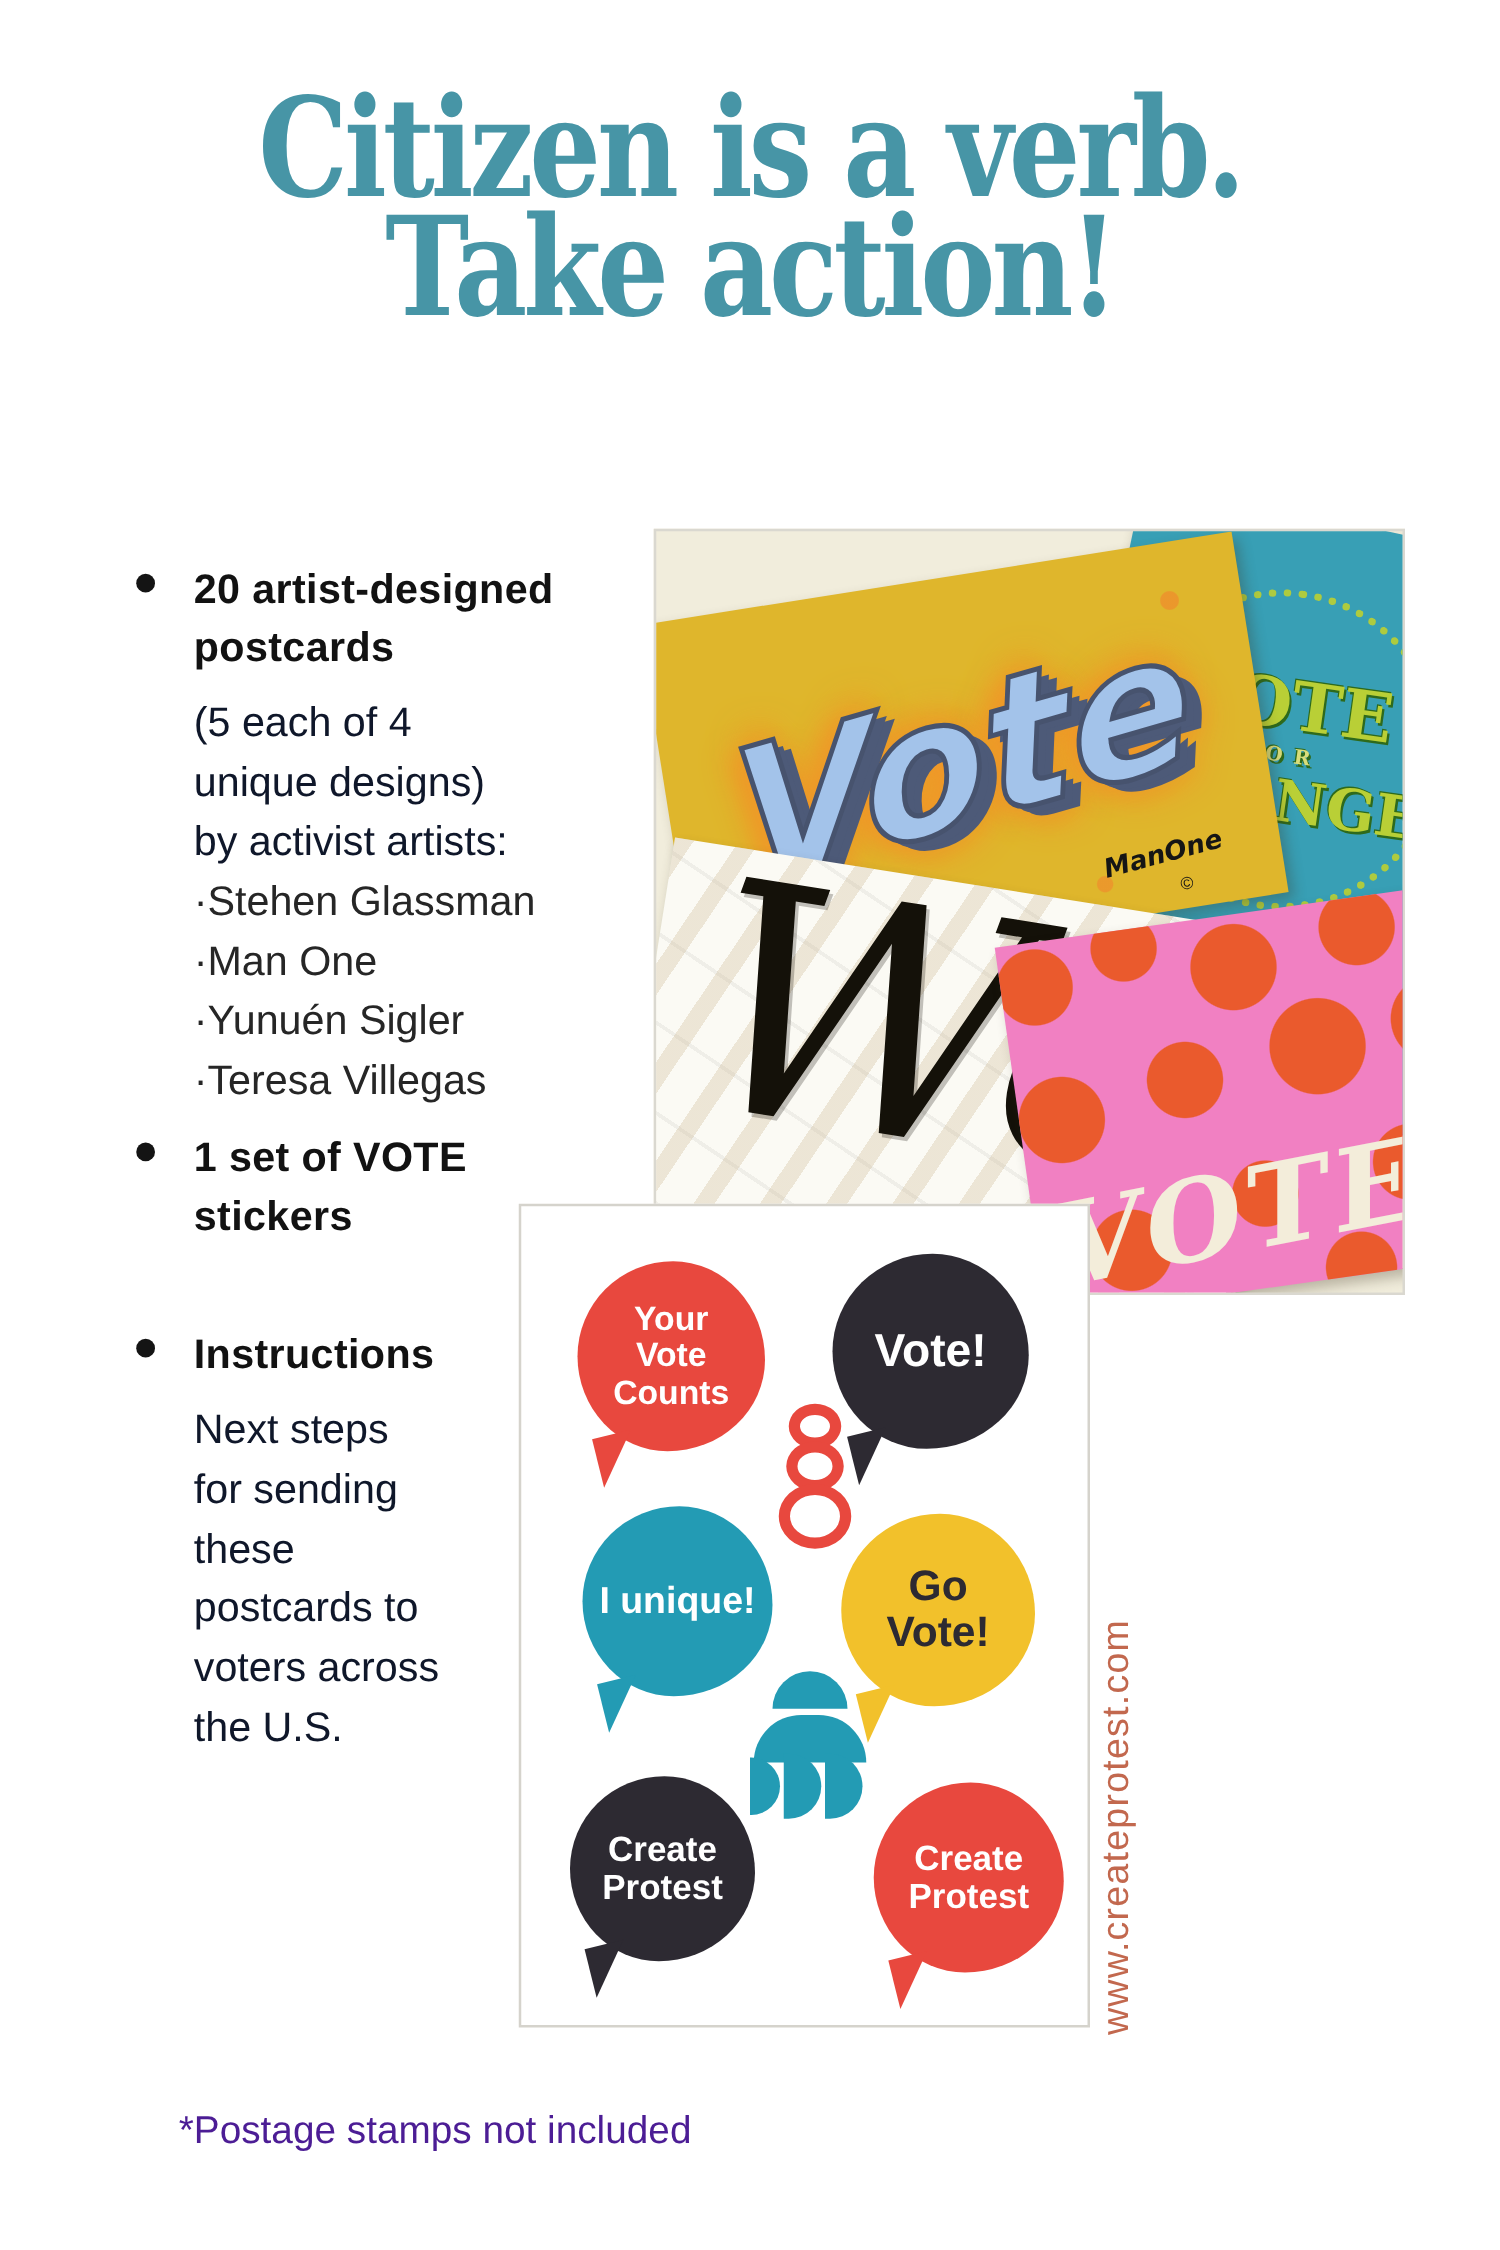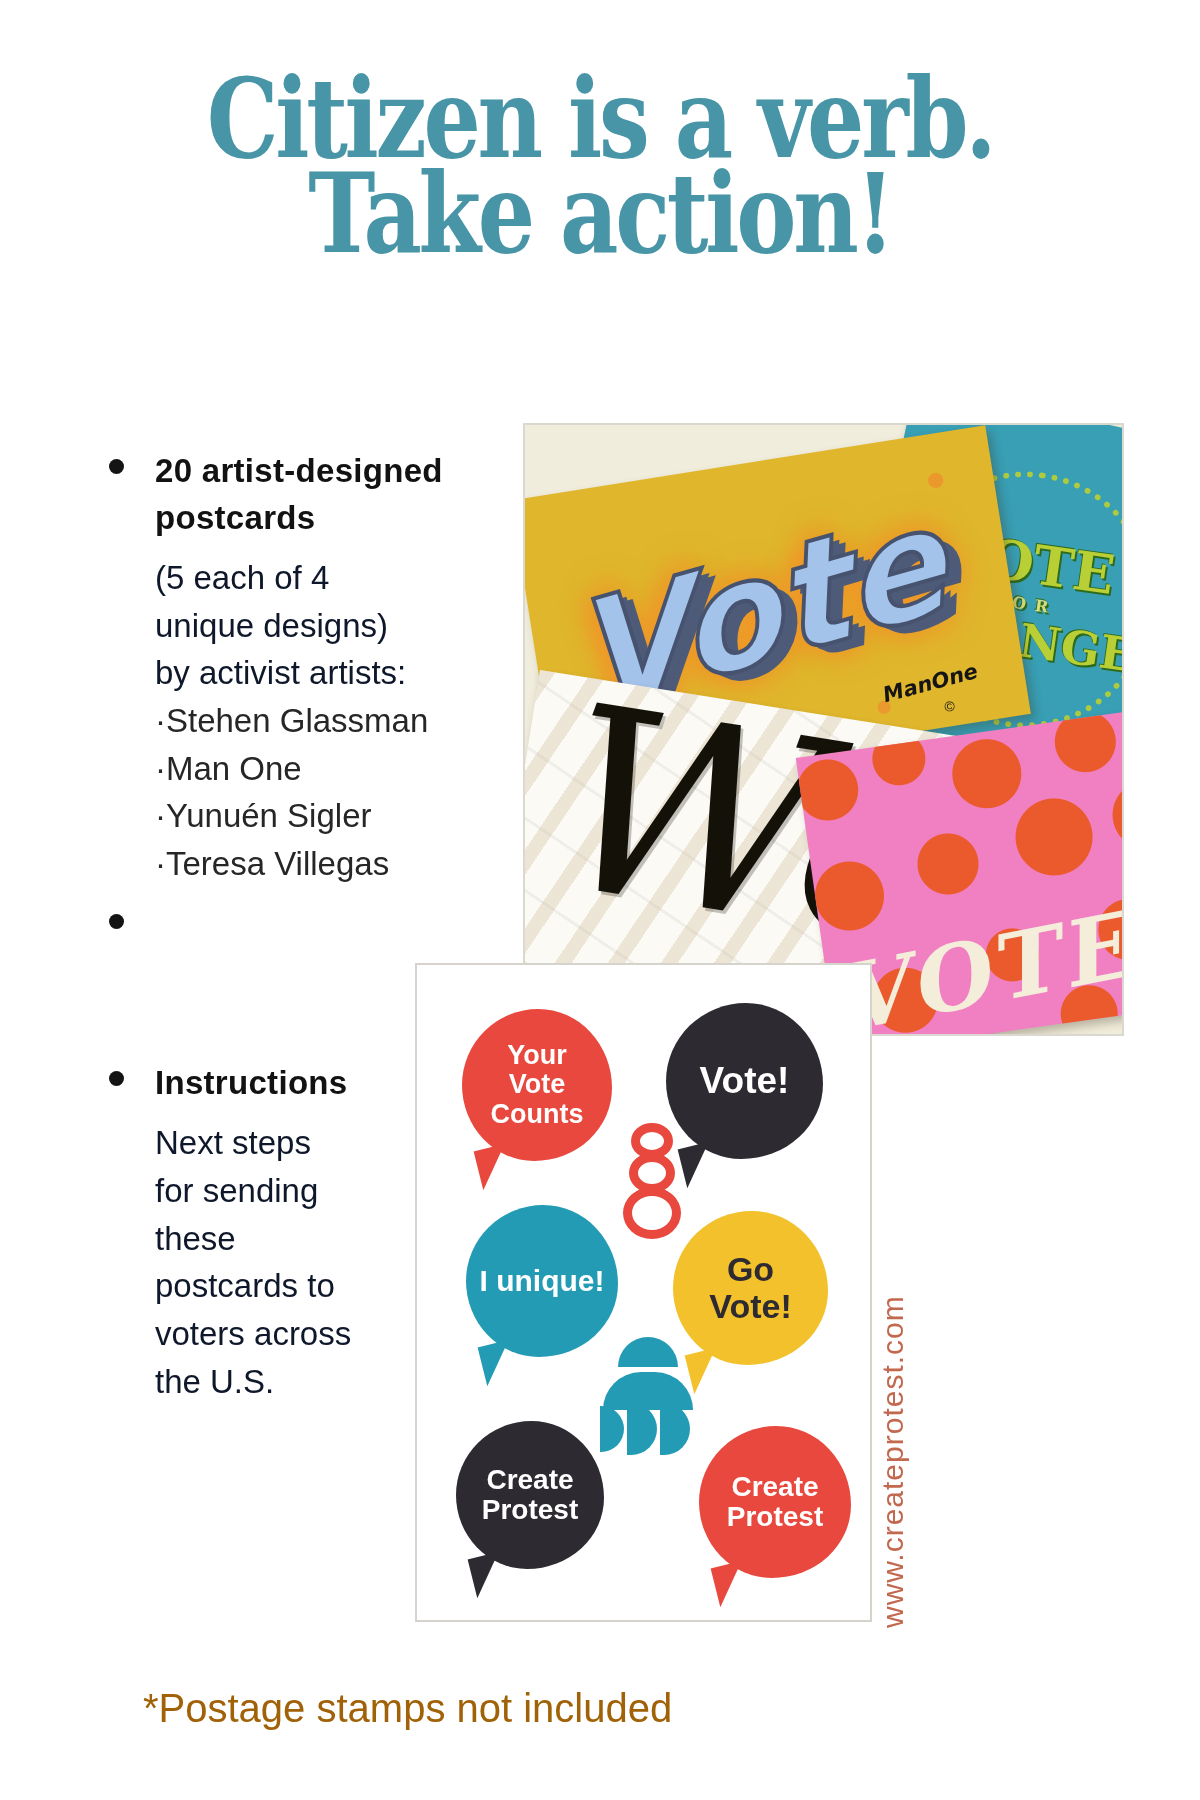--- a/index.html
+++ b/index.html
@@ -134,21 +134,21 @@
   .arrows { position:absolute; left:183px; top:438px; display:flex; }
   .arrows span { width:30px; height:52px; background:#239bb4; border-radius:0 30px 30px 0; margin-right:3px; }
   .arrows span:first-child { width:24px; height:46px; margin-top:3px; }
 
   
   .website-vertical {
     position:absolute; left:876px; top:1238px; height:390px;
     writing-mode:vertical-rl; transform:rotate(180deg);
     font-size:30px; letter-spacing:1px; color:#c2684e; font-weight:400;
   }
-  .footnote { position:absolute; left:143px; top:1686px; font-size:40px; color:#a16207; }
+  .footnote { position:absolute; left:143px; top:1686px; font-size:31px; color:#4c1d95; }
 </style>
 </head>
 <body>
 
 <div class="page">
 
   <div class="headline">
     <div>Citizen is a verb.</div>
     <div>Take action!</div>
   </div>
@@ -163,20 +163,22 @@
     <div class="b-artists">
       <div>·Stehen Glassman</div>
       <div>·Man One</div>
       <div>·Yunuén Sigler</div>
       <div>·Teresa Villegas</div>
     </div>
   </div>
 
   <div class="bullet bullet2">
     <span class="dot"></span>
+    <div class="b-title">1 set of VOTE
+stickers</div>
   </div>
 
   <div class="bullet bullet3">
     <span class="dot"></span>
     <div class="b-title">Instructions</div>
     <div class="b-detail">Next steps
 for sending
 these
 postcards to
 voters across

